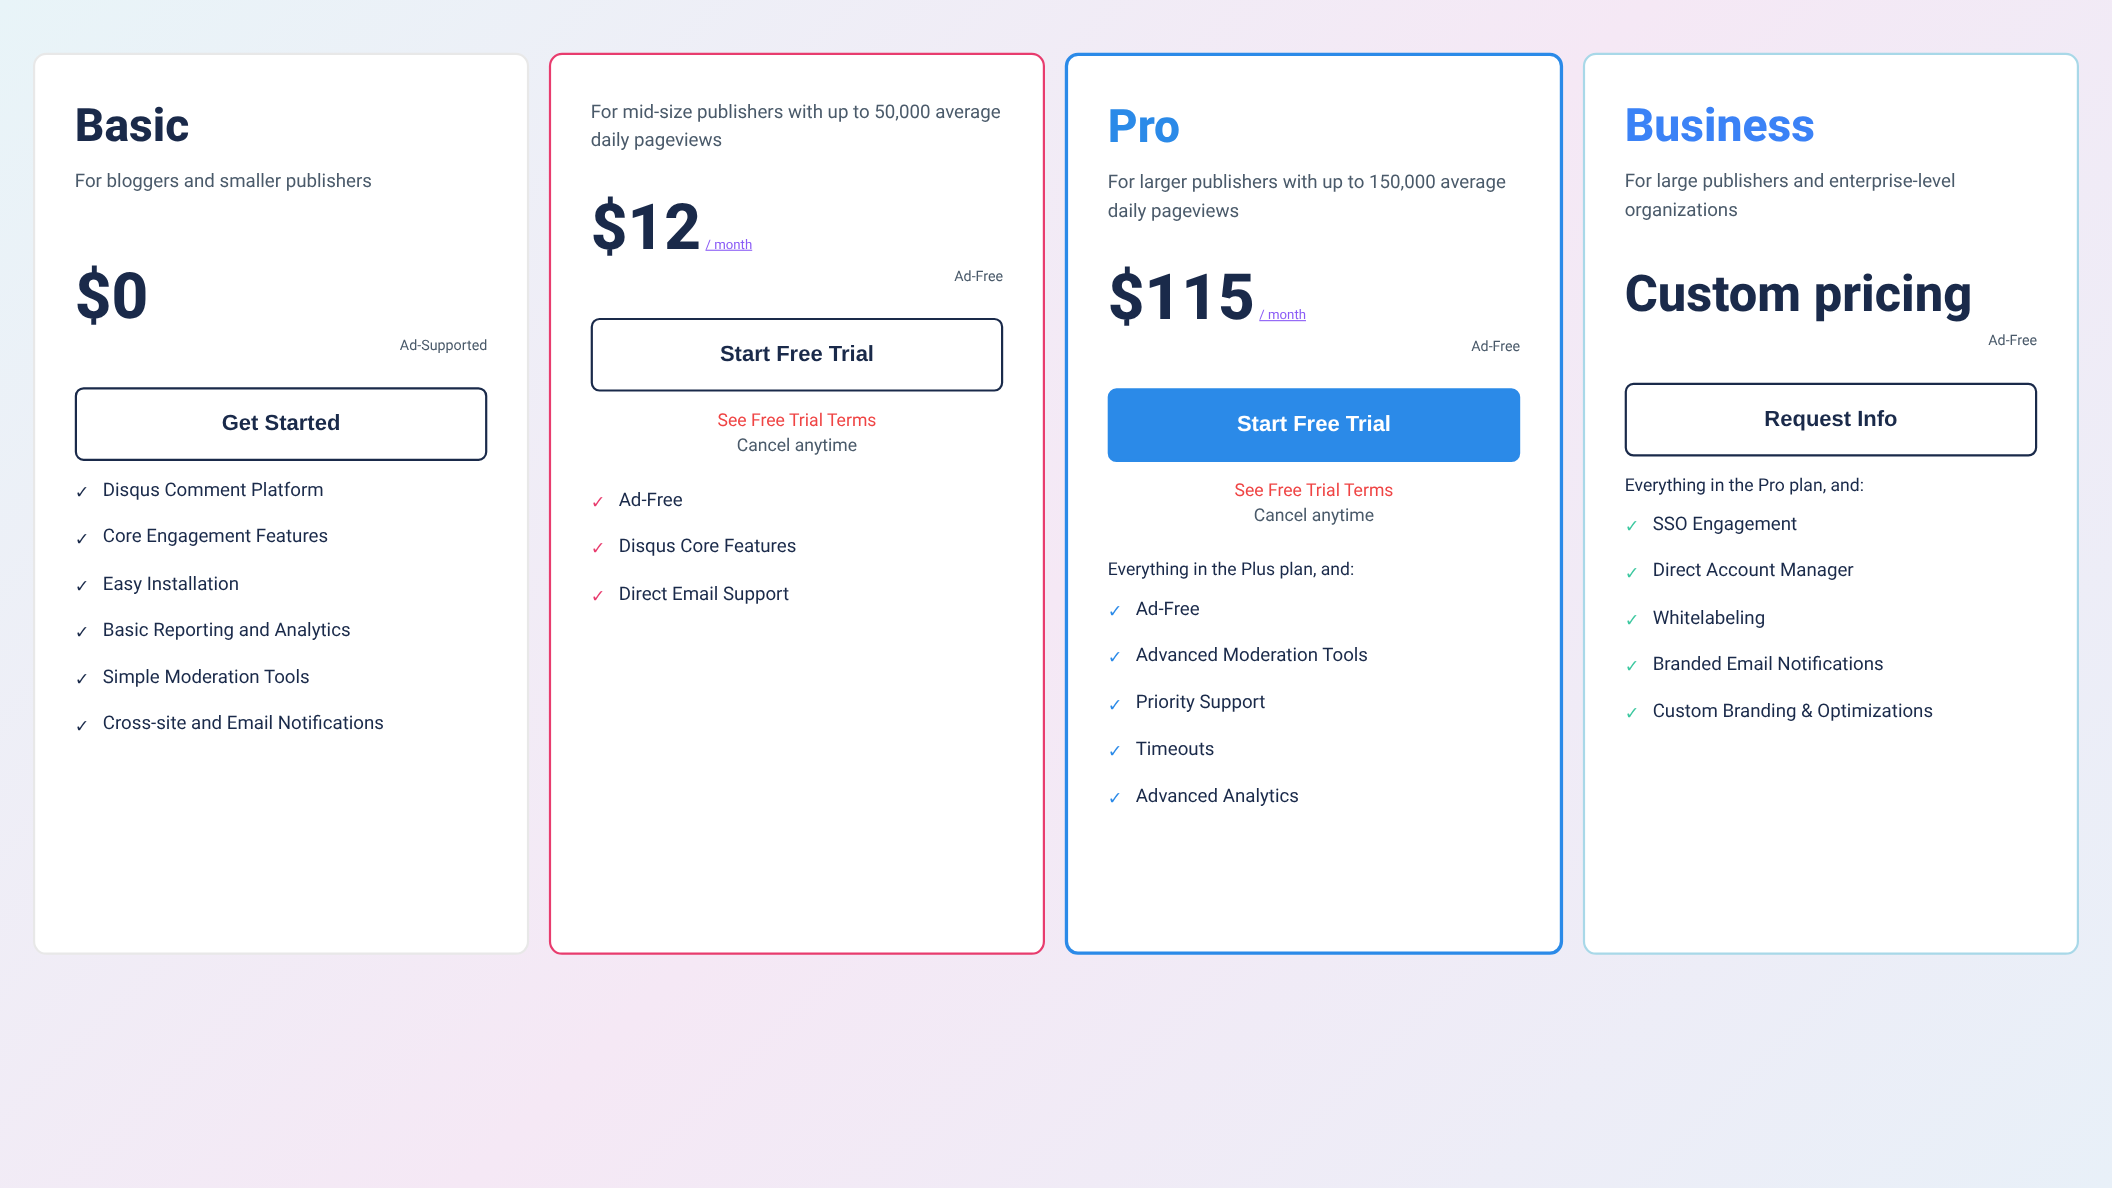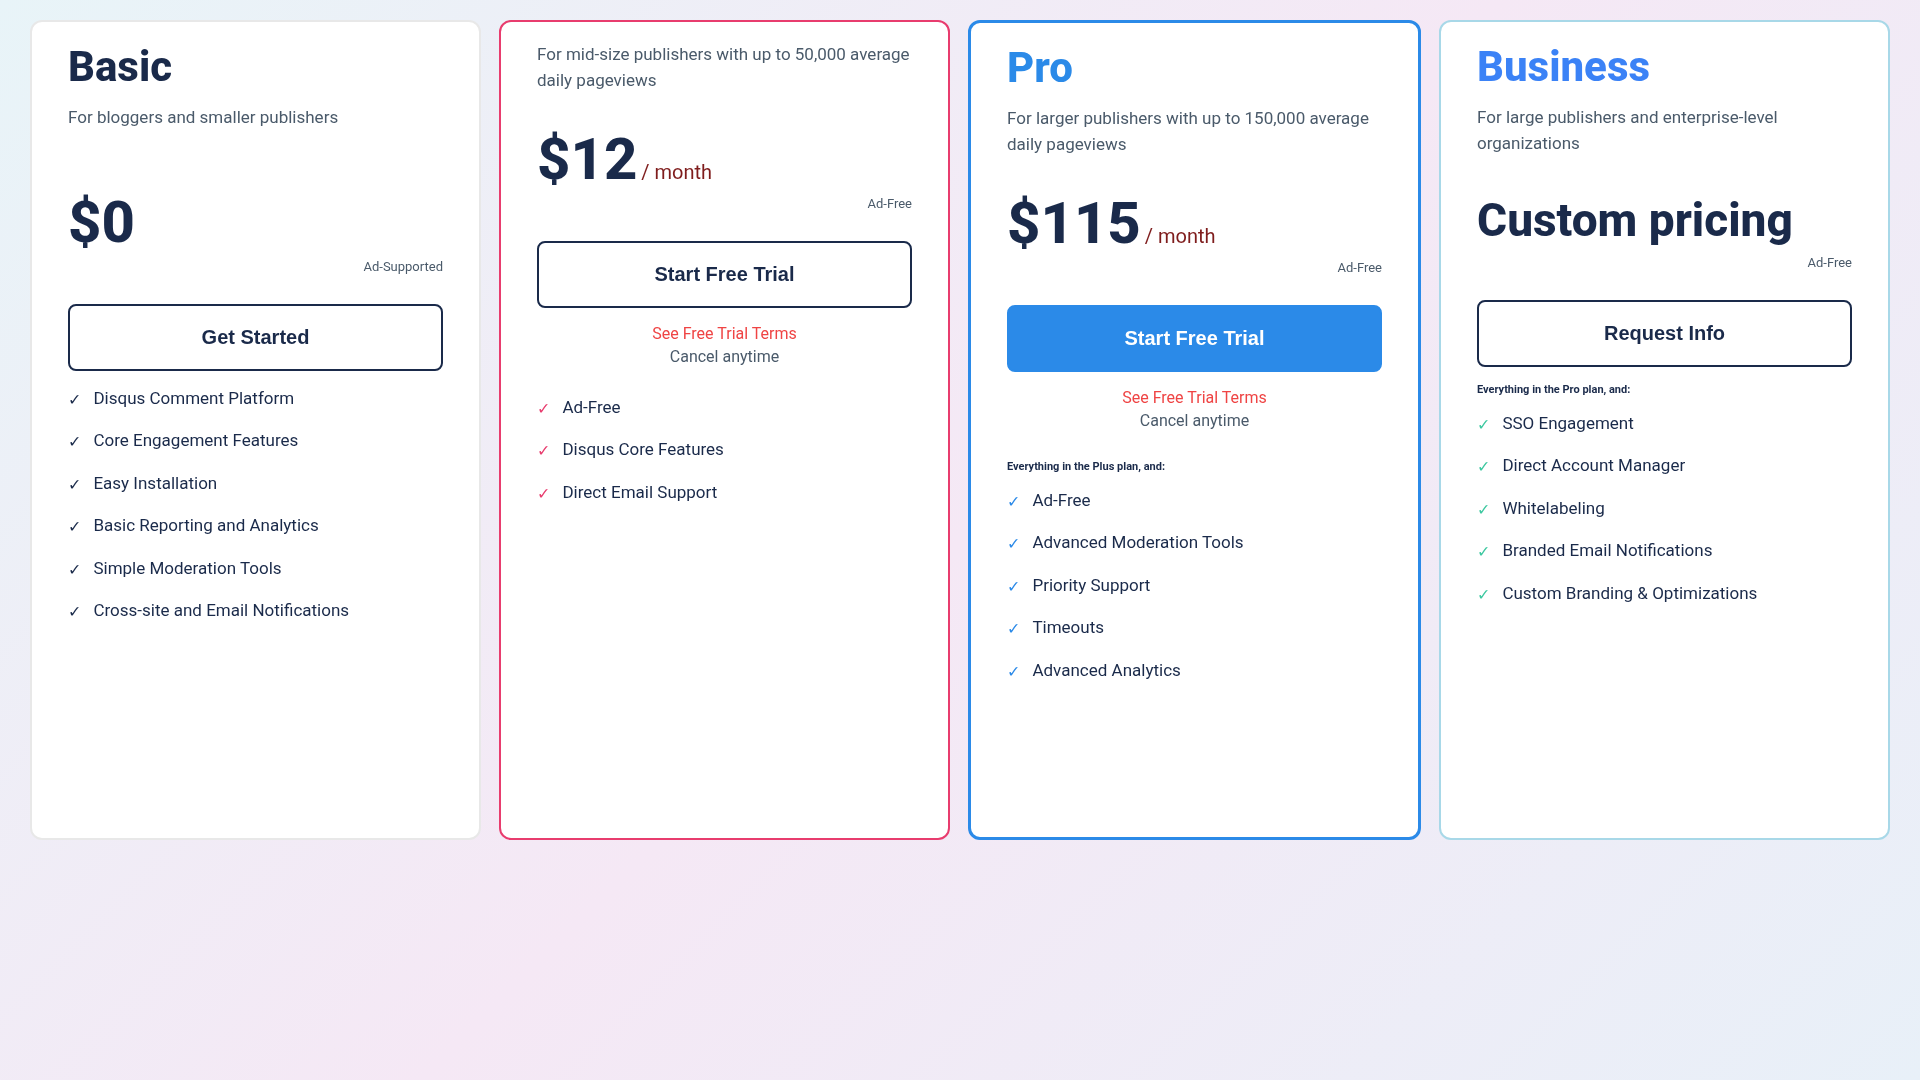--- a/index.html
+++ b/index.html
@@ -22,24 +22,25 @@
       display: flex;
       gap: 18px;
       width: 100%;
       max-width: 1860px;
       align-items: flex-start;
     }
 
     .plan-card {
       background: #ffffff;
       border-radius: 12px;
-      padding: 20px 36px;
+      padding: 40px 36px;
       flex: 1;
       min-height: 820px;
       position: relative;
+      margin-top: 28px;
     }
 
     .plan-card.basic {
       border: 2px solid #e8e8e8;
     }
 
     .plan-card.plus {
       border: 2px solid #e83c6e;
     }
 
@@ -78,23 +79,24 @@
     }
 
     .price-amount {
       font-size: 58px;
       font-weight: 800;
       color: #1a2a4a;
       line-height: 1;
     }
 
     .price-period {
-      font-size: 20px;
-      color: #7f1d1d;
+      font-size: 12px;
+      color: #8b5cf6;
       font-weight: 400;
+      text-decoration: underline;
     }
 
     .price-custom {
       font-size: 46px;
       font-weight: 800;
       color: #1a2a4a;
     }
 
     .plan-billing {
       font-size: 13px;
@@ -136,22 +138,22 @@
       text-decoration: none;
       margin-bottom: 4px;
     }
 
     .cancel-text {
       color: #4a5a6a;
       font-size: 16px;
     }
 
     .features-header {
-      font-size: 11px;
-      font-weight: 700;
+      font-size: 16px;
+      font-weight: 400;
       color: #1a2a4a;
       margin-bottom: 16px;
     }
 
     .feature-list {
       list-style: none;
     }
 
     .feature-list li {
       display: flex;

